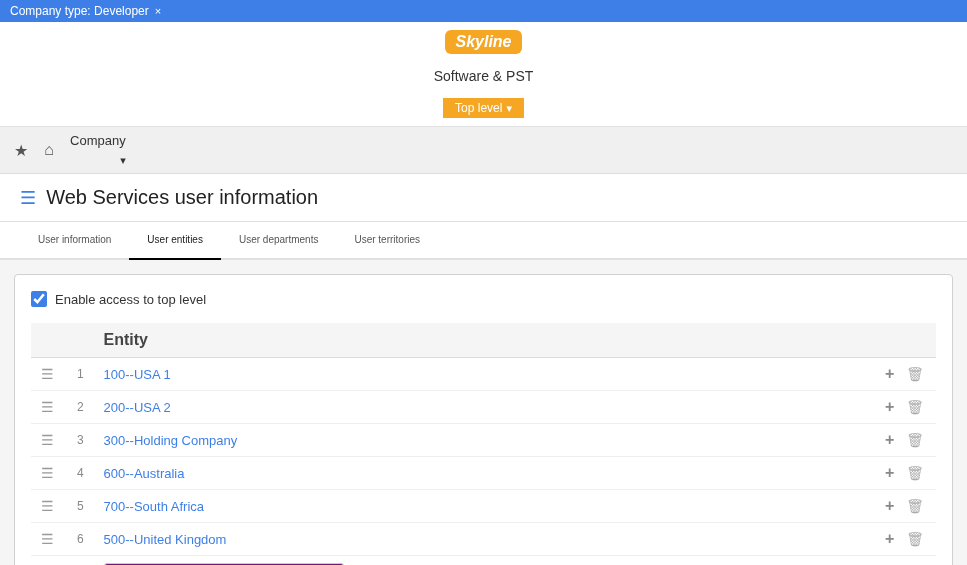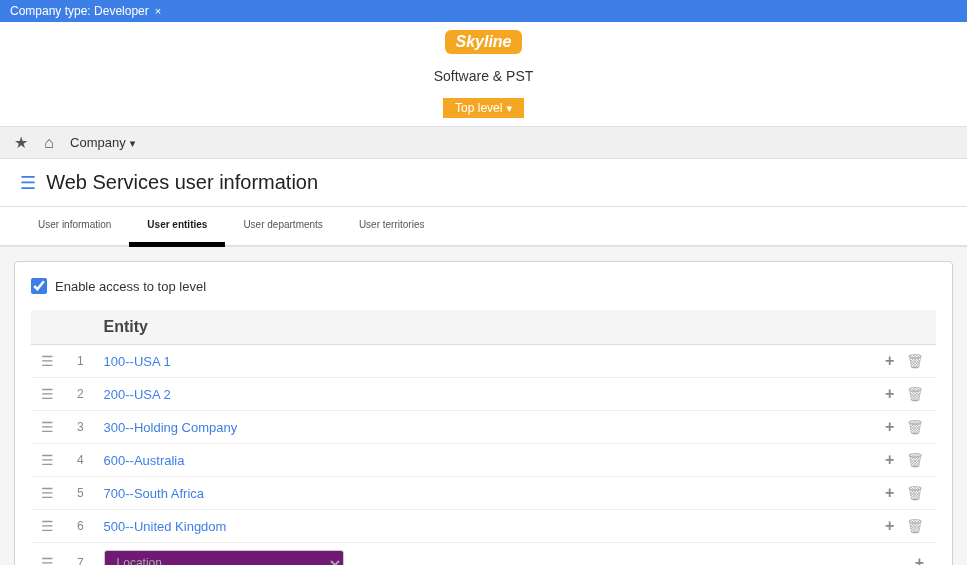--- a/index.html
+++ b/index.html
@@ -67,20 +67,21 @@
     }
     #nav-bar .star-icon { font-size: 16px; color: #555; cursor: pointer; }
     #nav-bar .home-icon { font-size: 16px; color: #555; cursor: pointer; }
     #nav-dropdown {
       display: flex;
       align-items: flex-end;
       gap: 4px;
       cursor: pointer;
       color: #333;
       font-size: 13px;
+      flex-direction: column;
     }
 
     
     #page-title-bar {
       background: white;
       padding: 12px 20px;
       display: flex;
       align-items: center;
       gap: 10px;
       border-bottom: 1px solid #e0e0e0;
@@ -106,22 +107,22 @@
       padding: 12px 18px;
       cursor: pointer;
       color: #555;
       font-size: 10px;
       border-bottom: 3px solid transparent;
       margin-bottom: -2px;
       white-space: nowrap;
     }
     .tab.active {
       color: #1a1a1a;
-      font-weight: bold;
-      border-bottom: 5px solid #000000;
+      font-weight: normal;
+      border-bottom: 2px solid #000000;
     }
 
     
     #main-content {
       background: white;
       margin: 14px 14px;
       border: 1px solid #d0d0d0;
       border-radius: 4px;
       padding: 16px;
     }

